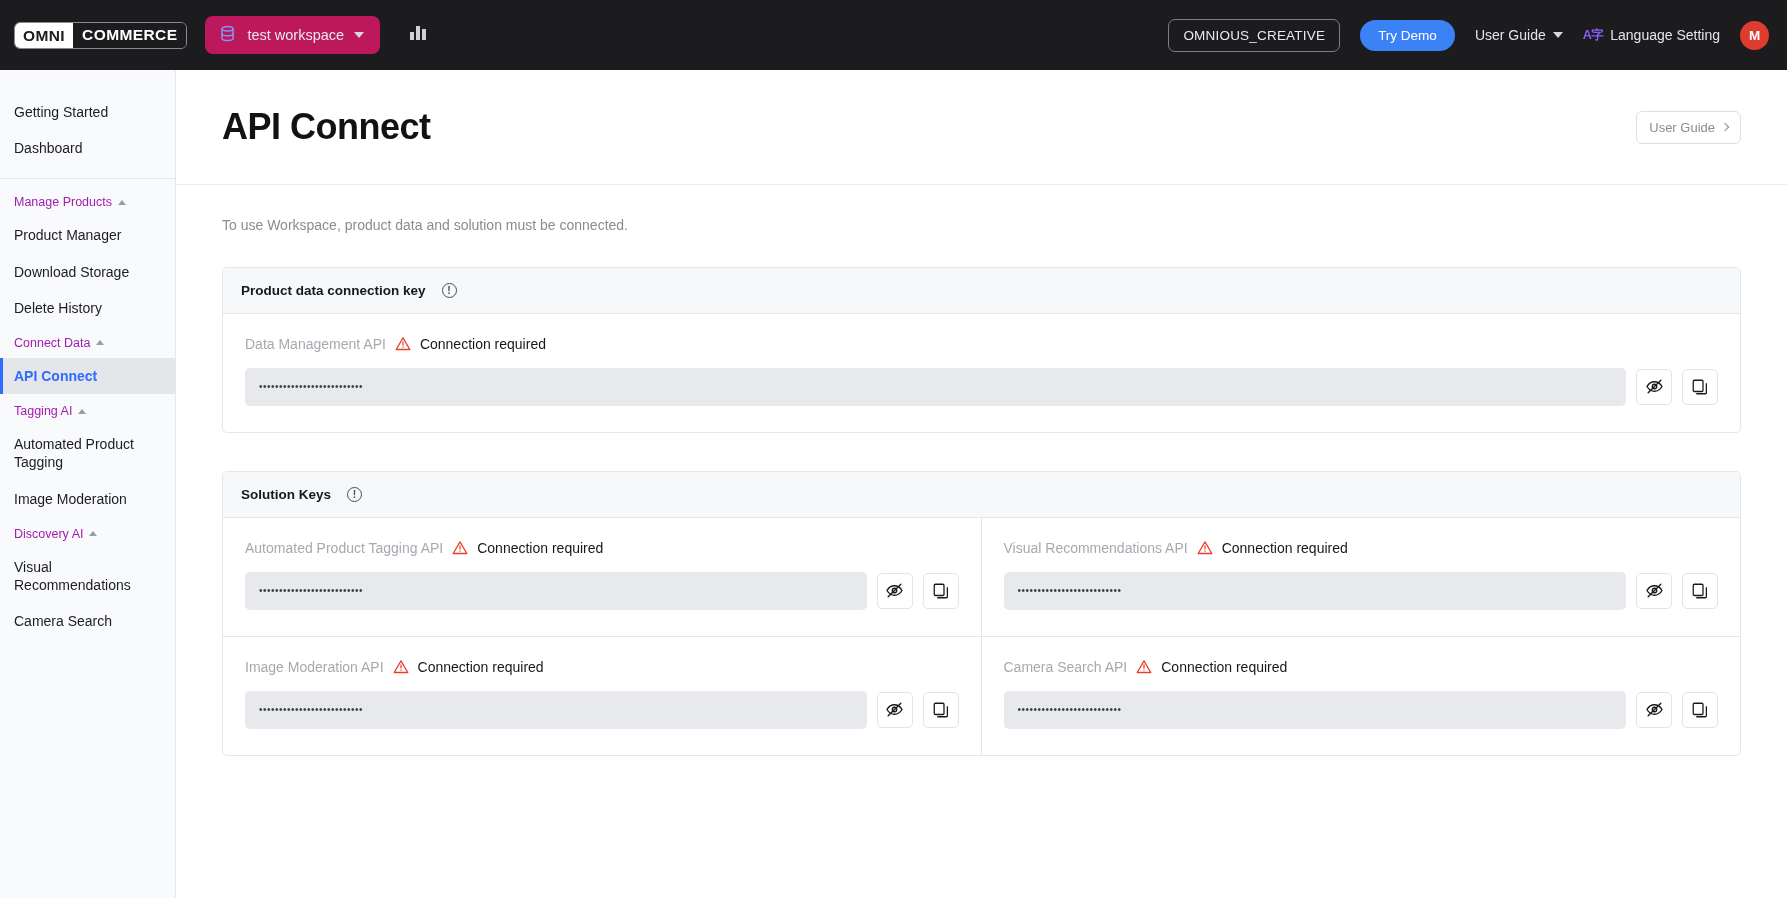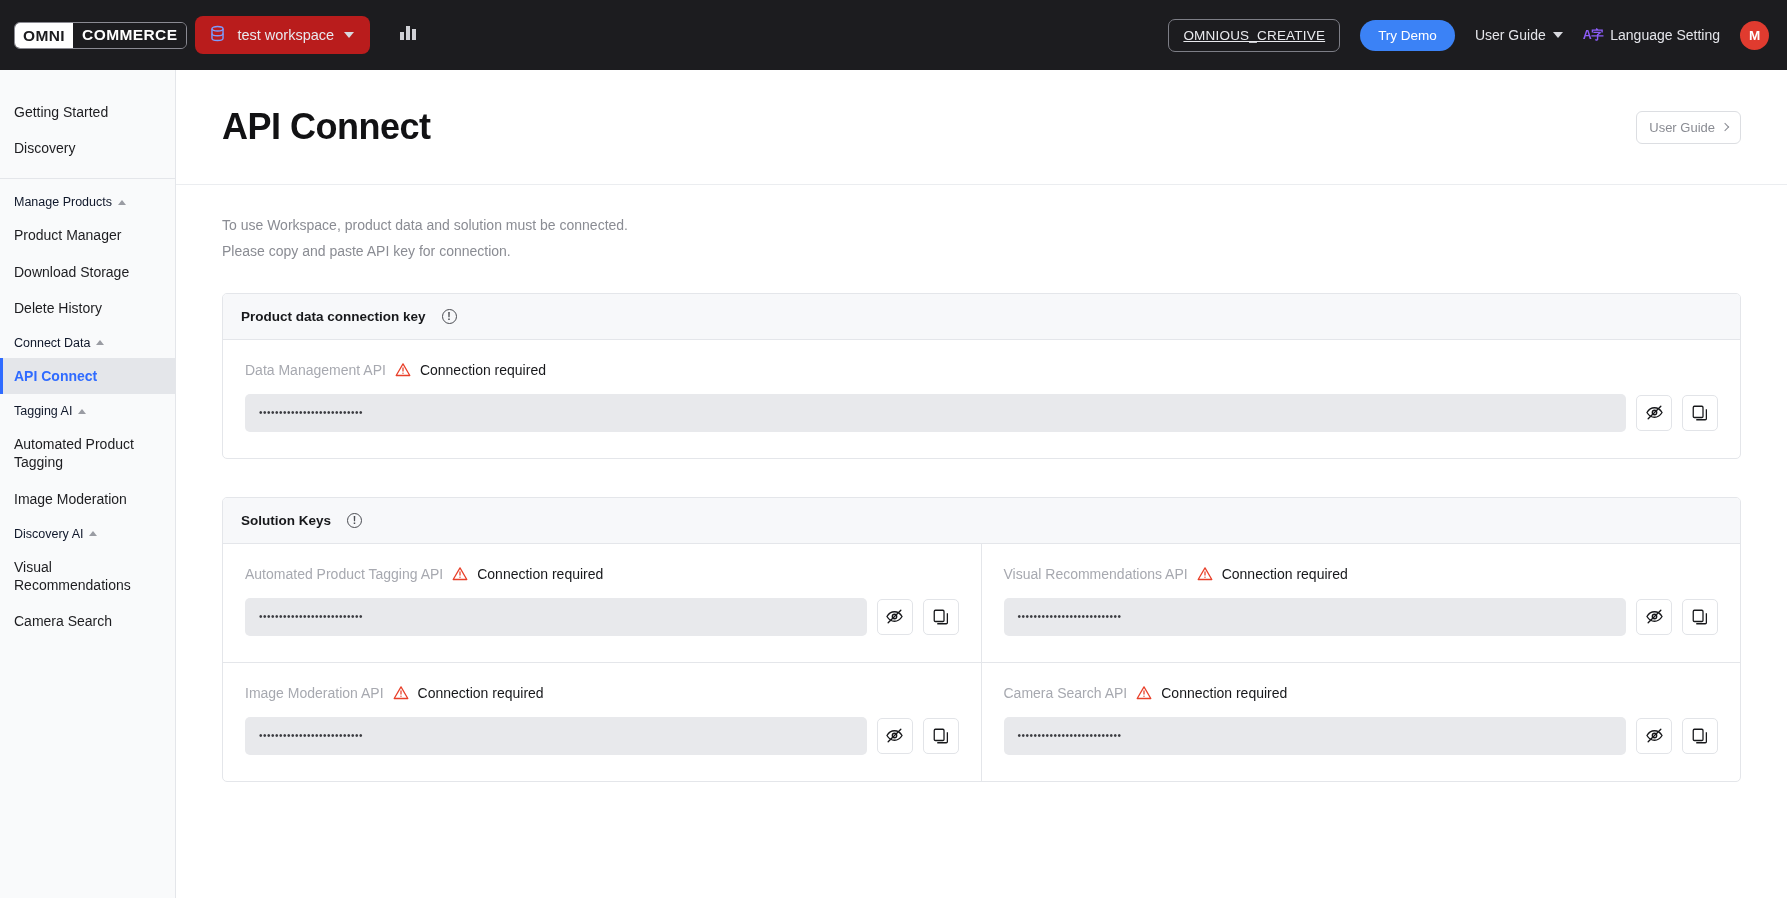--- a/index.html
+++ b/index.html
@@ -44,22 +44,22 @@
     color: #ffffff;
     font-size: 15.5px;
     font-weight: 700;
     letter-spacing: 0.4px;
     padding: 0 9px;
     height: 100%;
     display: flex;
     align-items: center;
   }
   .ws-selector {
-    margin-left: 8px;
-    background: #b91c1c;
+    margin-left: 18px;
+    background: #be185d;
     border-radius: 8px;
     height: 38px;
     display: flex;
     align-items: center;
     gap: 10px;
     padding: 0 16px 0 13px;
     cursor: pointer;
     justify-content: space-between;
   }
   .ws-name {
@@ -93,21 +93,20 @@
     gap: 20px;
   }
   .org-pill {
     border: 1px solid #7d7e86;
     border-radius: 7px;
     color: #e9eaee;
     font-size: 13.5px;
     padding: 8px 14px;
     cursor: pointer;
     letter-spacing: 0.2px;
-    text-decoration: underline;
   }
   .try-demo {
     background: #3b82f6;
     color: #ffffff;
     font-size: 13.5px;
     border-radius: 999px;
     padding: 8px 18px;
     cursor: pointer;
     border: none;
     font-family: inherit;
@@ -164,21 +163,21 @@
     border-left: 3px solid #2f6bff;
     padding-left: 11px;
   }
   .nav-divider {
     height: 1px;
     background: #e4e6ea;
     margin: 12px 0 6px 0;
   }
   .nav-section {
     font-size: 12.5px;
-    color: #0f172a;
+    color: #a21caf;
     padding: 10px 14px 8px 14px;
     display: flex;
     align-items: center;
     gap: 6px;
     cursor: pointer;
   }
   .caret-up {
     width: 0; height: 0;
     border-left: 4px solid transparent;
     border-right: 4px solid transparent;
@@ -362,21 +361,21 @@
       <span>Language Setting</span>
     </div>
     <div class="avatar">M</div>
   </div>
 </div>
 
 <div class="body-wrap">
 
   <div class="sidebar">
     <div class="nav-item">Getting Started</div>
-    <div class="nav-item">Discovery</div>
+    <div class="nav-item">Dashboard</div>
     <div class="nav-divider"></div>
 
     <div class="nav-section">
       <span>Manage Products</span>
       <span class="caret-up"></span>
     </div>
     <div class="nav-item">Product Manager</div>
     <div class="nav-item">Download Storage</div>
     <div class="nav-item">Delete History</div>
 
@@ -405,21 +404,20 @@
     <div class="page-head">
       <div class="page-title">API Connect</div>
       <button class="guide-btn">
         <span>User Guide</span>
         <span class="chev-right"></span>
       </button>
     </div>
 
     <div class="intro">
       <p>To use Workspace, product data and solution must be connected.</p>
-      <p>Please copy and paste API key for connection.</p>
     </div>
 
     <div class="content">
 
       <div class="card">
         <div class="card-head">
           <span class="card-head-title">Product data connection key</span>
           <span class="info-icon">!</span>
         </div>
         <div class="key-block">

